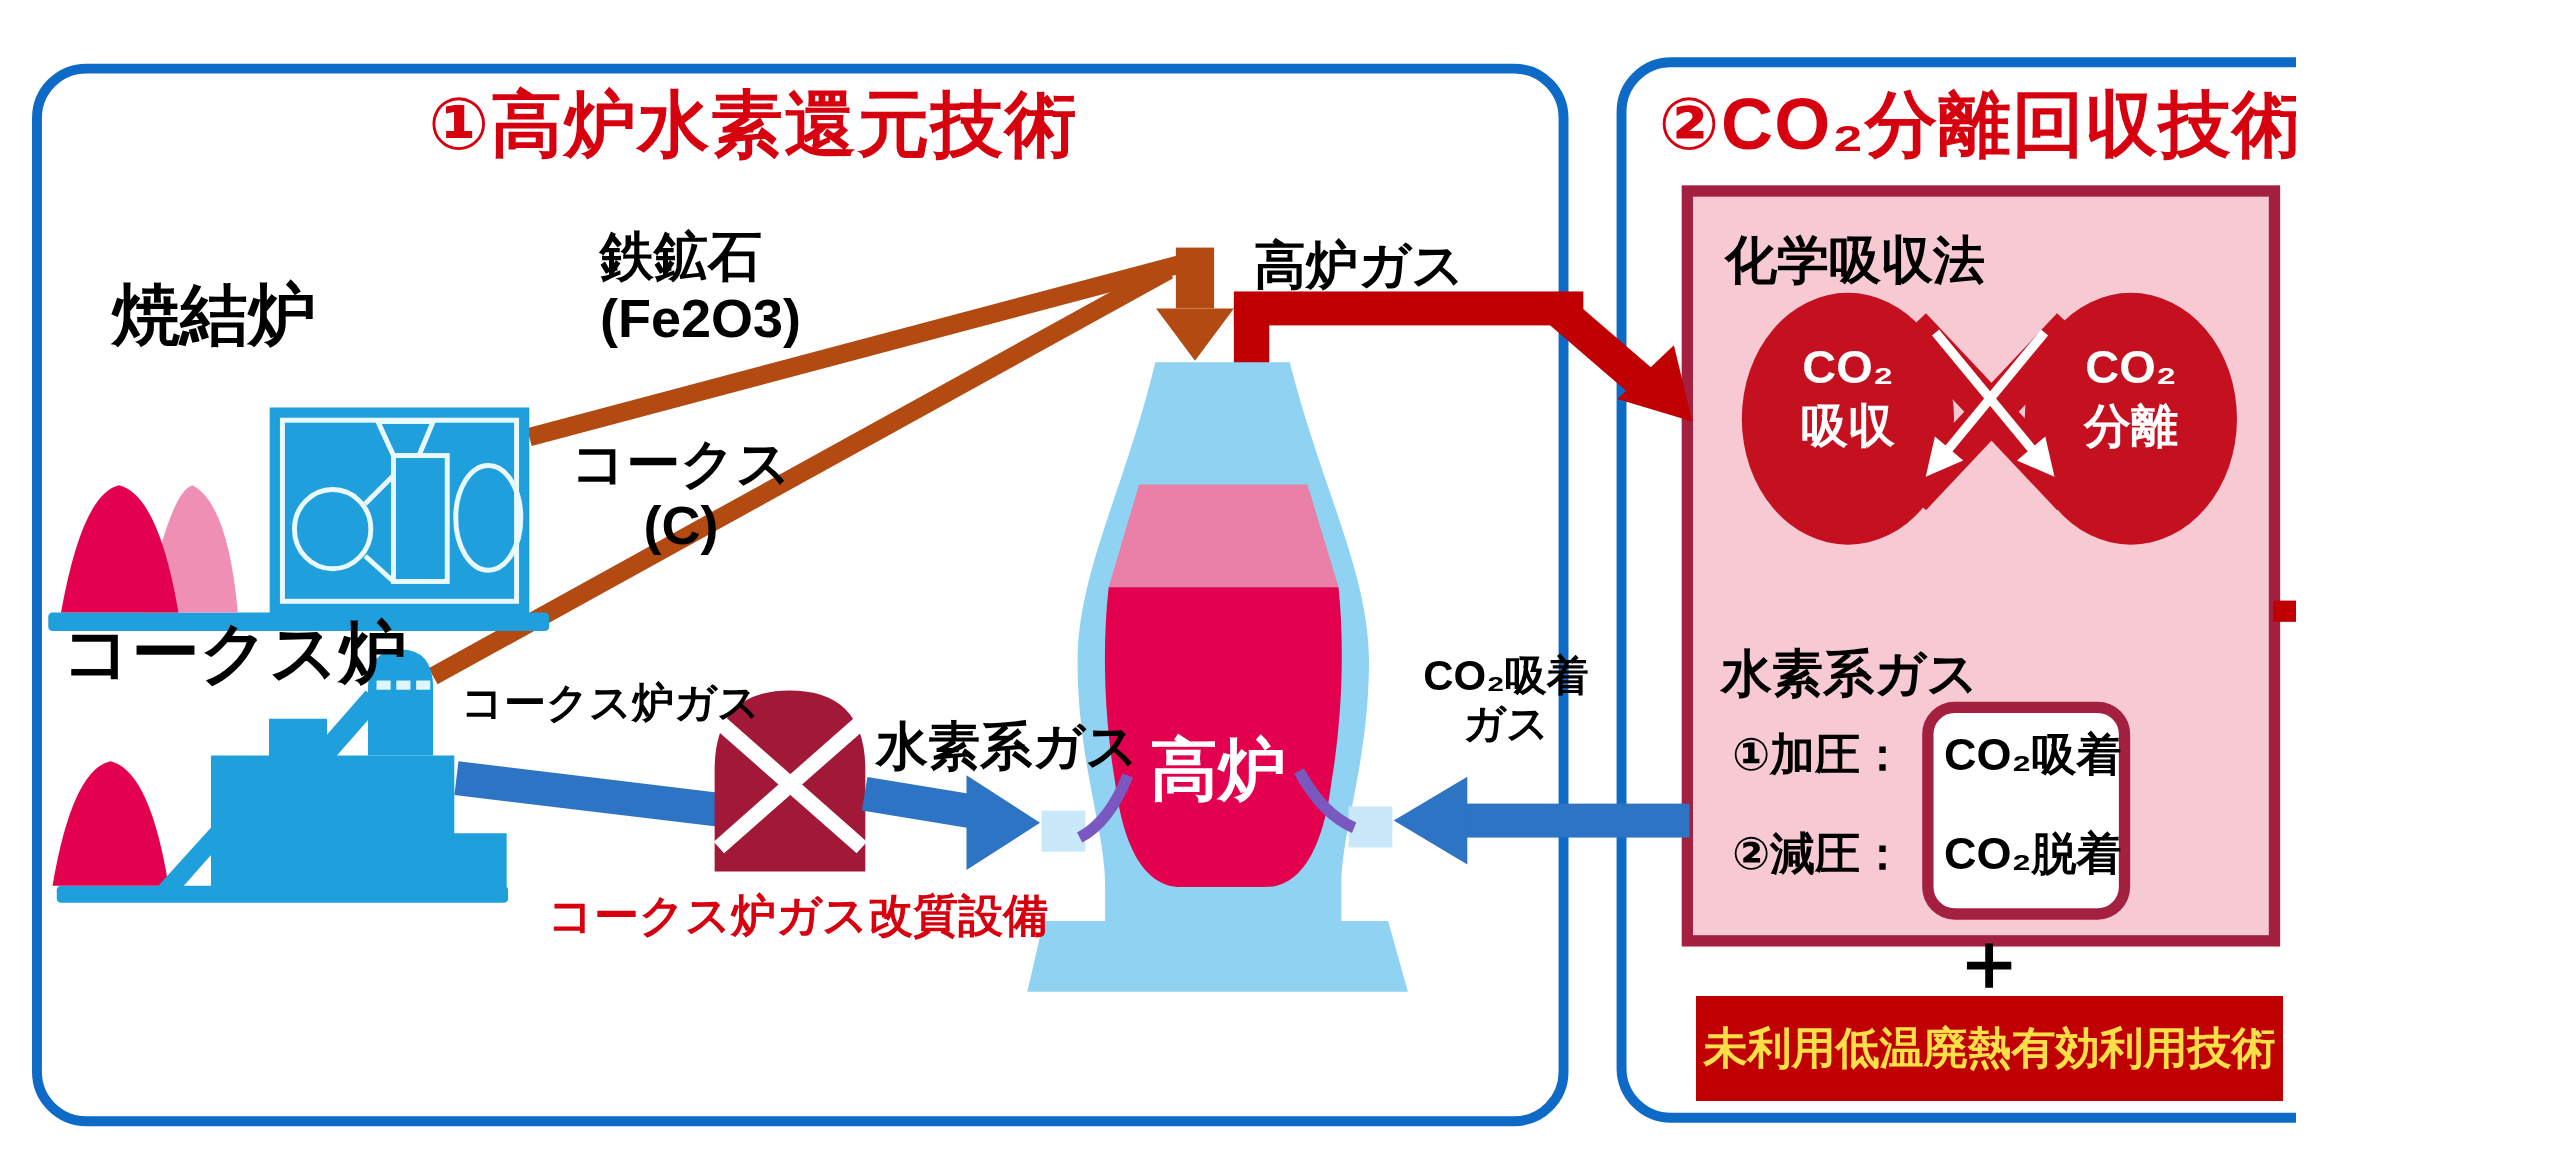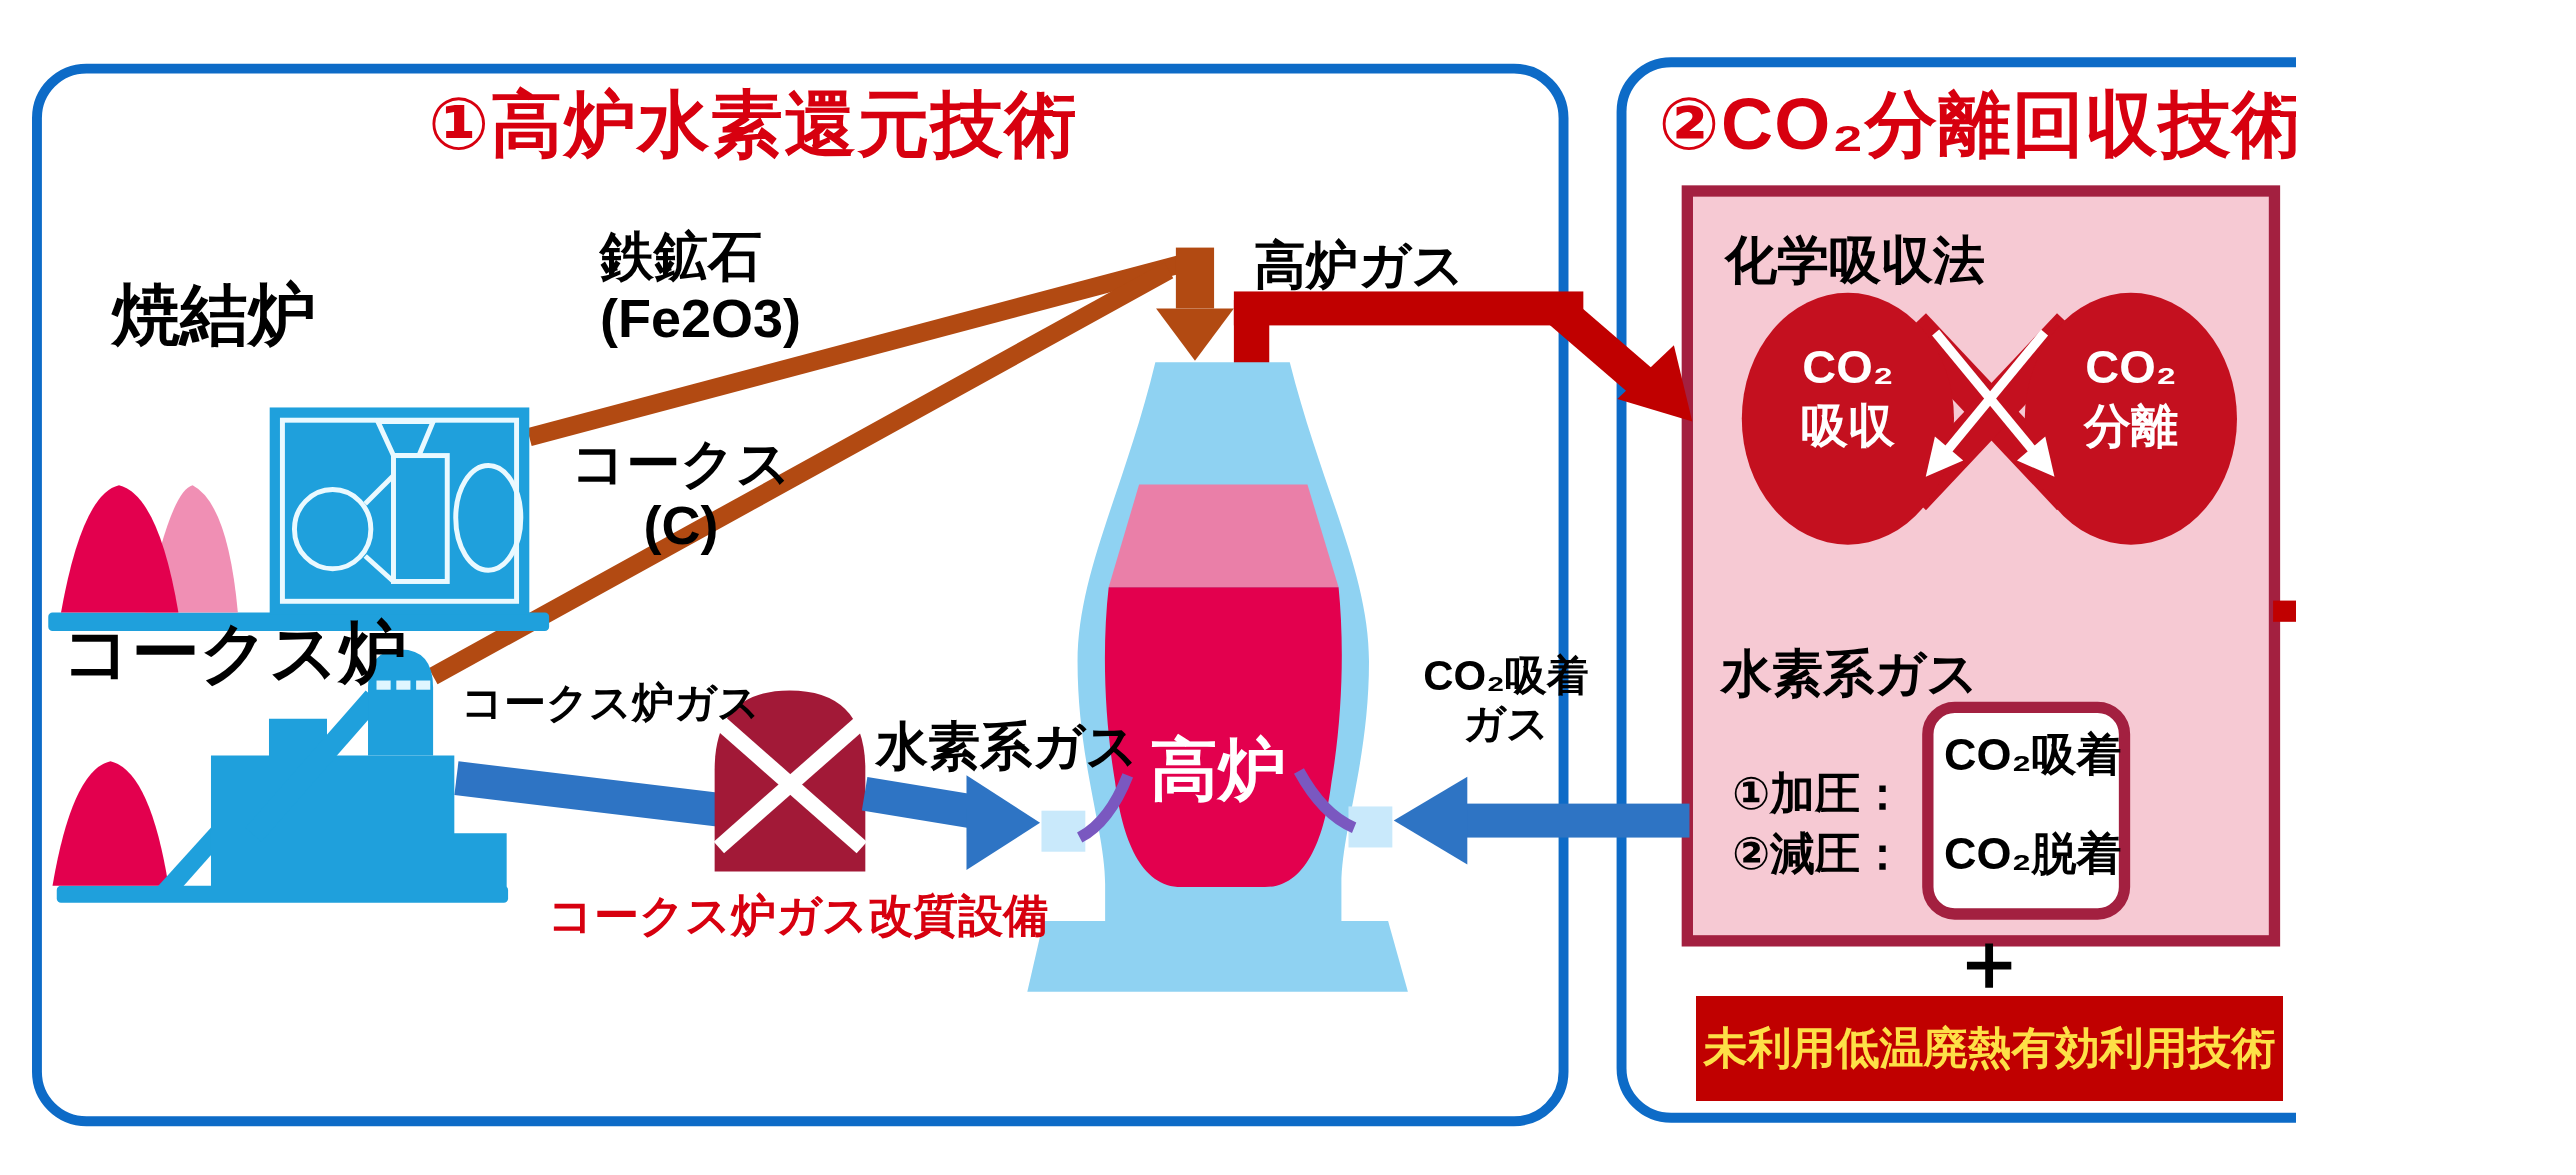--- a/index.html
+++ b/index.html
@@ -176,21 +176,21 @@
     <div>CO₂</div>
     <div>吸収</div>
   </div>
   <div class="lbl ctr white" style="left:2131px;top:338px;font-size:47px;line-height:1.25;">
     <div>CO₂</div>
     <div>分離</div>
   </div>
 
   <div class="lbl" style="left:1721px;top:645px;font-size:51px;">水素系ガス</div>
 
-  <div class="lbl t-row" style="left:1732px;top:768px;">①加圧：</div>
+  <div class="lbl t-row" style="left:1732px;top:729px;">①加圧：</div>
   <div class="lbl t-row" style="left:1944px;top:729px;">CO₂吸着</div>
   <div class="lbl t-row" style="left:1732px;top:828px;">②減圧：</div>
   <div class="lbl t-row" style="left:1944px;top:828px;">CO₂脱着</div>
 
   <div class="lbl" style="left:2369px;top:538px;font-size:54px;">CO₂</div>
 
   <div class="plus">＋</div>
 
   <div class="banner">未利用低温廃熱有効利用技術</div>
 

